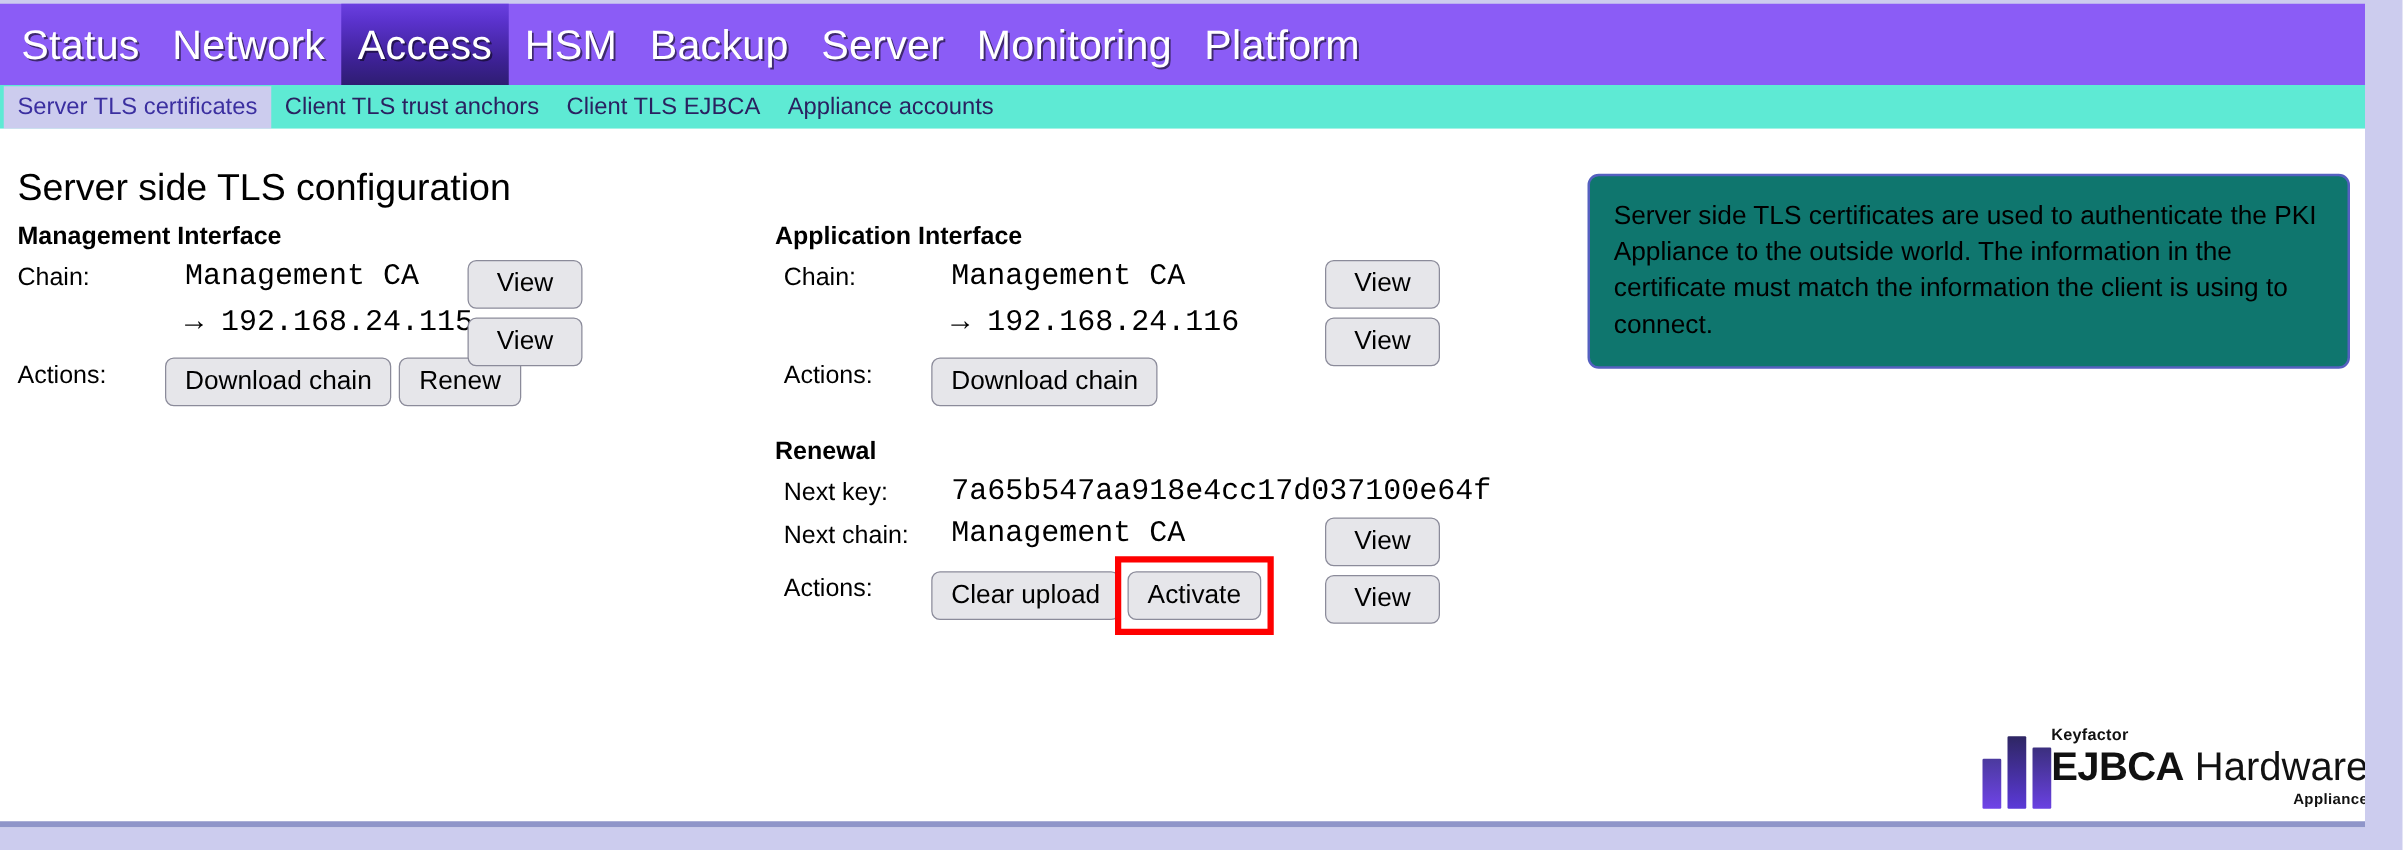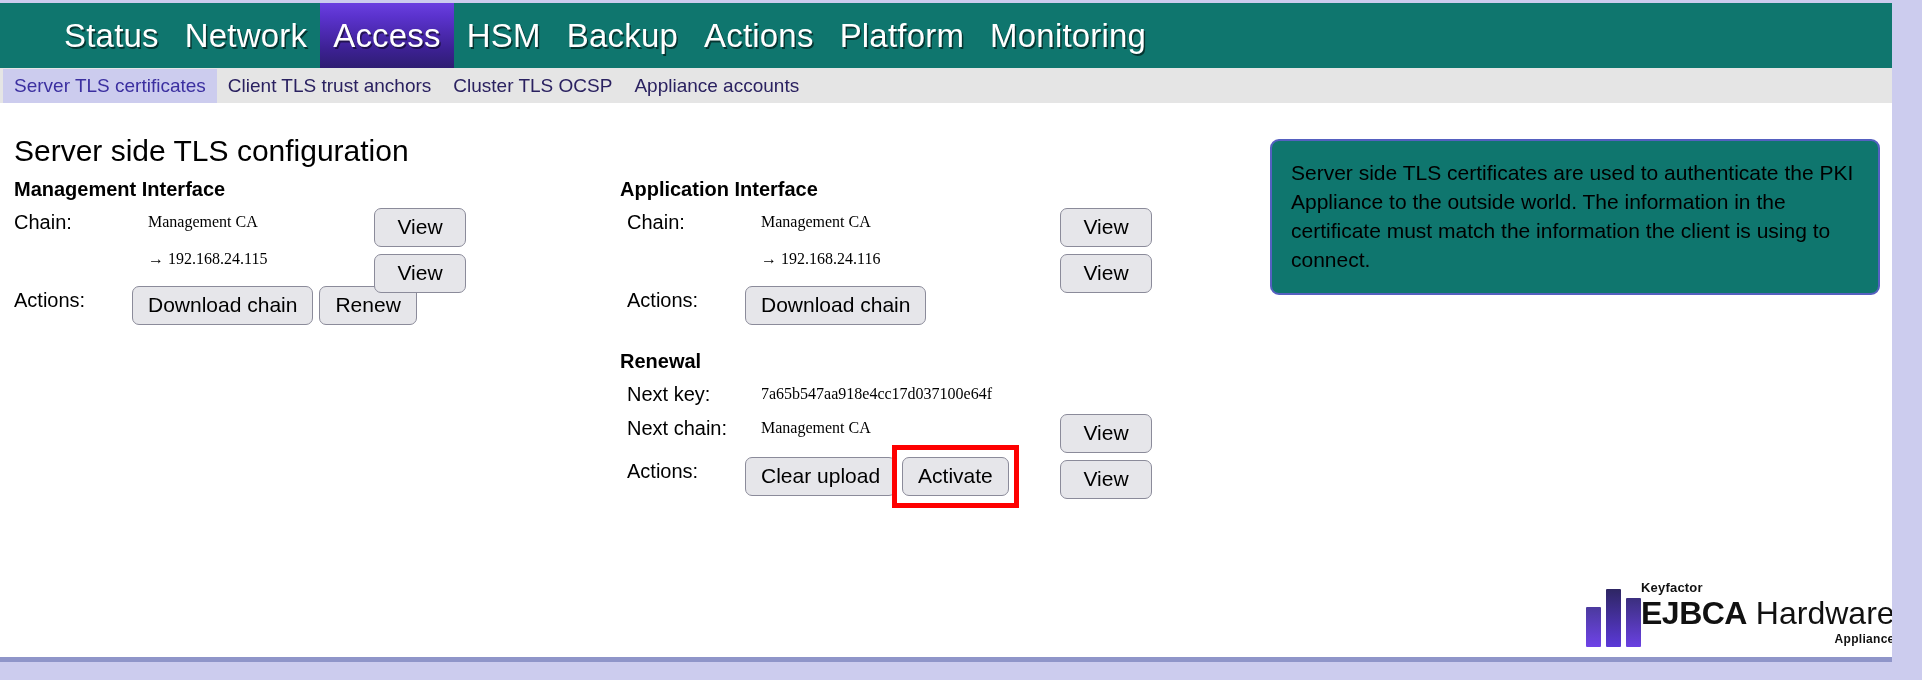--- a/index.html
+++ b/index.html
@@ -25,26 +25,25 @@
     border-bottom: 0;
     overflow: hidden;
   }
 
   
   .topnav {
     position: absolute;
     left: 0; top: 0;
     width: 1892px;
     height: 68px;
-    background: #0f766e;
+    background: #8b5cf6;
     border-top: 3px solid #ccccee;
     box-sizing: border-box;
     display: flex;
     align-items: stretch;
-    padding-left: 47px;
   }
   .nav-left {
     display: flex;
     align-items: stretch;
     padding-left: 4px;
   }
   .nav-right {
     margin-left: auto;
     display: flex;
     align-items: stretch;
@@ -66,21 +65,21 @@
     background: linear-gradient(to bottom, #6a3fe0 0%, #5a32cc 22%, #3d2194 70%, #2e1d72 100%);
     text-shadow: 1.5px 1.5px 0 rgba(0,0,0,0.5);
   }
 
   
   .subnav {
     position: absolute;
     left: 0; top: 68px;
     width: 1892px;
     height: 35px;
-    background: #e5e5e5;
+    background: #5eead4;
     display: flex;
     align-items: center;
     box-sizing: border-box;
   }
   .subnav-item {
     font-size: 19px;
     color: #2a2160;
     padding: 7px 11px 8px 11px;
     line-height: 1;
     cursor: pointer;
@@ -130,22 +129,22 @@
     width: 118px;
     text-align: left;
     font-size: 20px;
     color: #000;
     line-height: 28px;
     flex: 0 0 auto;
     white-space: nowrap;
   }
   .lbl.indent { padding-left: 7px; }
   .val {
-    font-family: Liberation Serif, serif;
-    font-size: 16px;
+    font-family: Liberation Mono, monospace;
+    font-size: 24px;
     color: #000;
     line-height: 28px;
     white-space: pre;
     padding-left: 16px;
   }
 
   .btn {
     font-family: "Liberation Sans", sans-serif;
     font-size: 21px;
     line-height: 1;
@@ -284,30 +283,30 @@
 
 <div class="page">
 
   <div class="topnav">
     <div class="nav-left">
       <div class="nav-item">Status</div>
       <div class="nav-item">Network</div>
       <div class="nav-item active">Access</div>
       <div class="nav-item">HSM</div>
       <div class="nav-item">Backup</div>
-      <div class="nav-item">Actions</div>
+      <div class="nav-item">Server</div>
+      <div class="nav-item">Monitoring</div>
       <div class="nav-item">Platform</div>
-      <div class="nav-item">Monitoring</div>
     </div>
   </div>
 
   <div class="subnav">
     <div class="subnav-item active">Server TLS certificates</div>
     <div class="subnav-item">Client TLS trust anchors</div>
-    <div class="subnav-item">Cluster TLS OCSP</div>
+    <div class="subnav-item">Client TLS EJBCA</div>
     <div class="subnav-item">Appliance accounts</div>
   </div>
 
   <div class="content">
 
     <div class="page-title">Server side TLS configuration</div>
 
     <div class="col-mgmt">
       <div class="section-heading">Management Interface</div>
 

